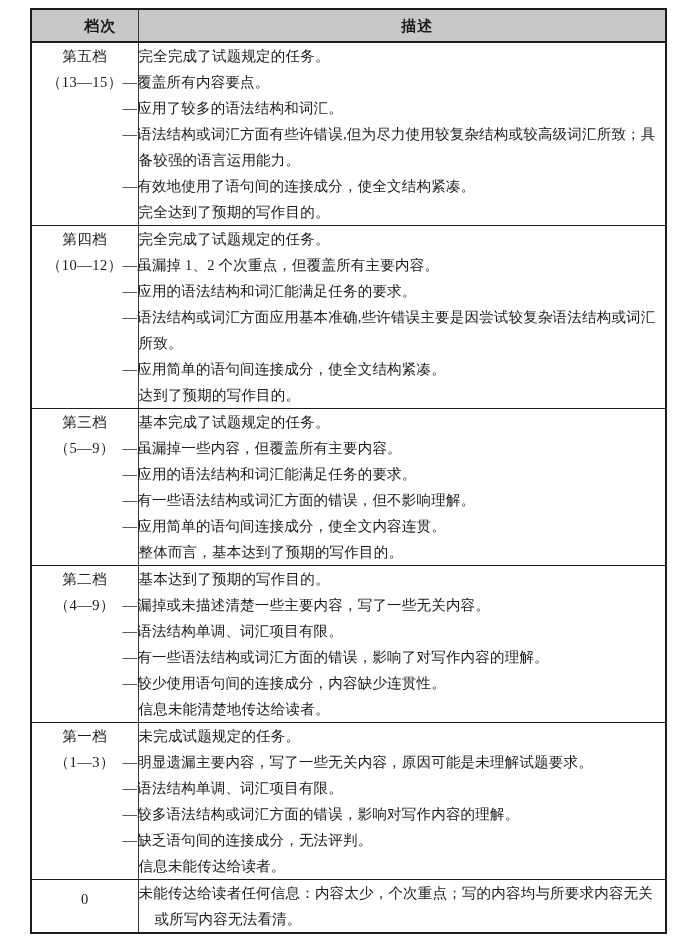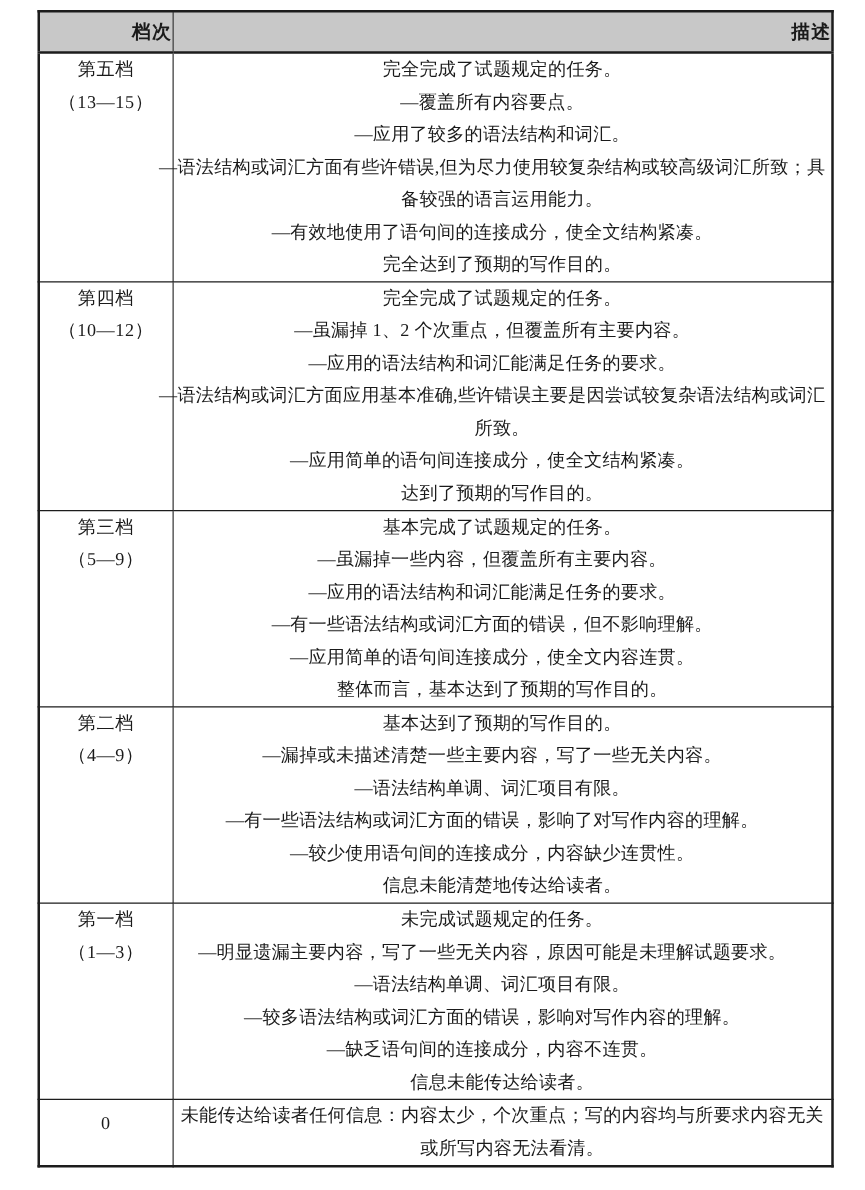--- a/index.html
+++ b/index.html
@@ -40,21 +40,21 @@
     border: 1px solid #3a3a3a;
     vertical-align: top;
     padding: 0;
   }
 
   .rubric-table thead th {
     background: #c8c8c8;
     border-bottom: 2px solid #1c1c1c;
     font-weight: bold;
     font-size: 15px;
-    text-align: right;
+    text-align: center;
     height: 31px;
     line-height: 31px;
     letter-spacing: 1px;
     font-family: "Liberation Sans", "DejaVu Sans", sans-serif;
     padding-left: 31px;
   }
 
   .rubric-table tbody tr > td {
     border-top: 1.5px solid #1c1c1c;
     border-bottom: 1.5px solid #1c1c1c;
@@ -79,21 +79,20 @@
     padding: 7px 8px 6px 10px;
     font-size: 14.5px;
     line-height: 26px;
   }
 
   .desc-line {
     display: block;
     text-indent: 0;
     letter-spacing: 0.2px;
     white-space: normal;
-    text-align: center;
   }
   
   .desc-line.dash {
     text-indent: -16px;
   }
   .desc-line.wrap {
     padding-left: 16px;
     text-indent: -16px;
   }
 
@@ -177,21 +176,21 @@
         <tr>
           <td class="band-cell">
             <span class="band-name">第一档</span>
             <span class="band-range">（1—3）</span>
           </td>
           <td class="desc-cell">
             <span class="desc-line wrap">未完成试题规定的任务。</span>
             <span class="desc-line dash">—明显遗漏主要内容，写了一些无关内容，原因可能是未理解试题要求。</span>
             <span class="desc-line dash">—语法结构单调、词汇项目有限。</span>
             <span class="desc-line dash">—较多语法结构或词汇方面的错误，影响对写作内容的理解。</span>
-            <span class="desc-line dash">—缺乏语句间的连接成分，内容不连贯。</span>
+            <span class="desc-line dash">—缺乏语句间的连接成分，无法评判。</span>
             <span class="desc-line wrap">信息未能传达给读者。</span>
           </td>
         </tr>
         <tr class="zero-row">
           <td class="band-cell">
             <span class="band-name">0</span>
           </td>
           <td class="desc-cell">
             <span class="desc-line wrap">未能传达给读者任何信息：内容太少，个次重点；写的内容均与所要求内容无关或所写内容无法看清。</span>
           </td>

